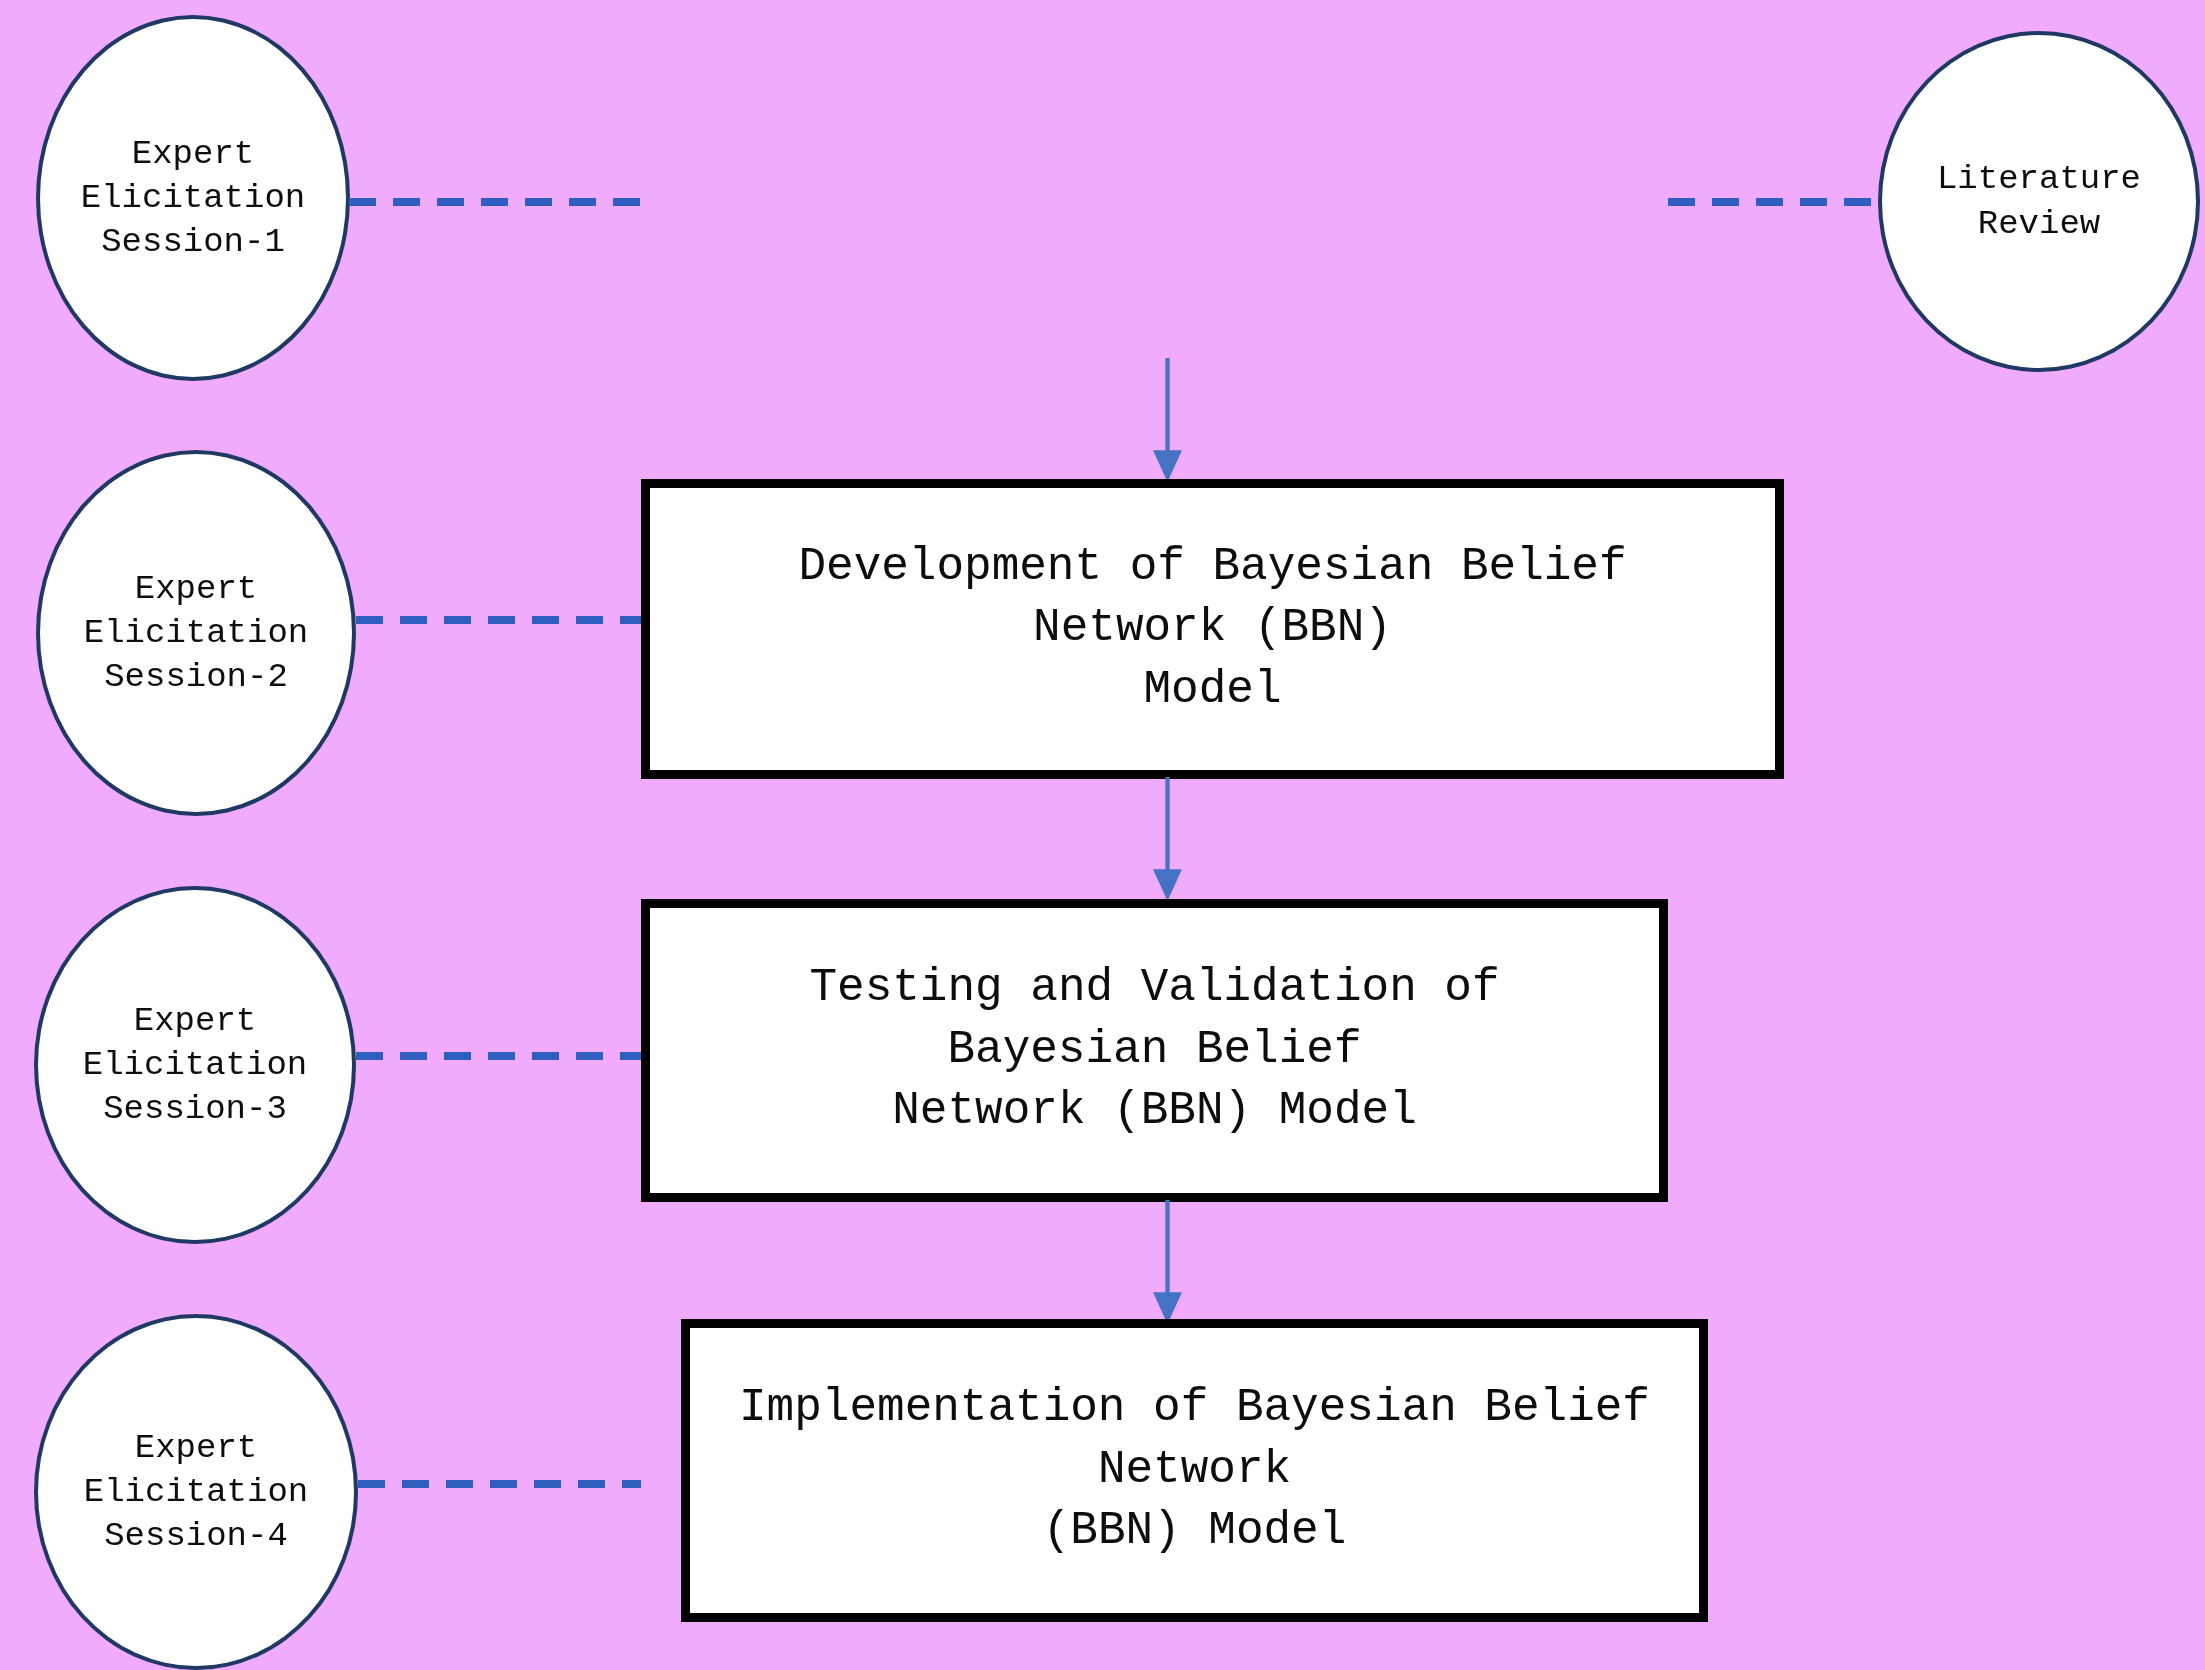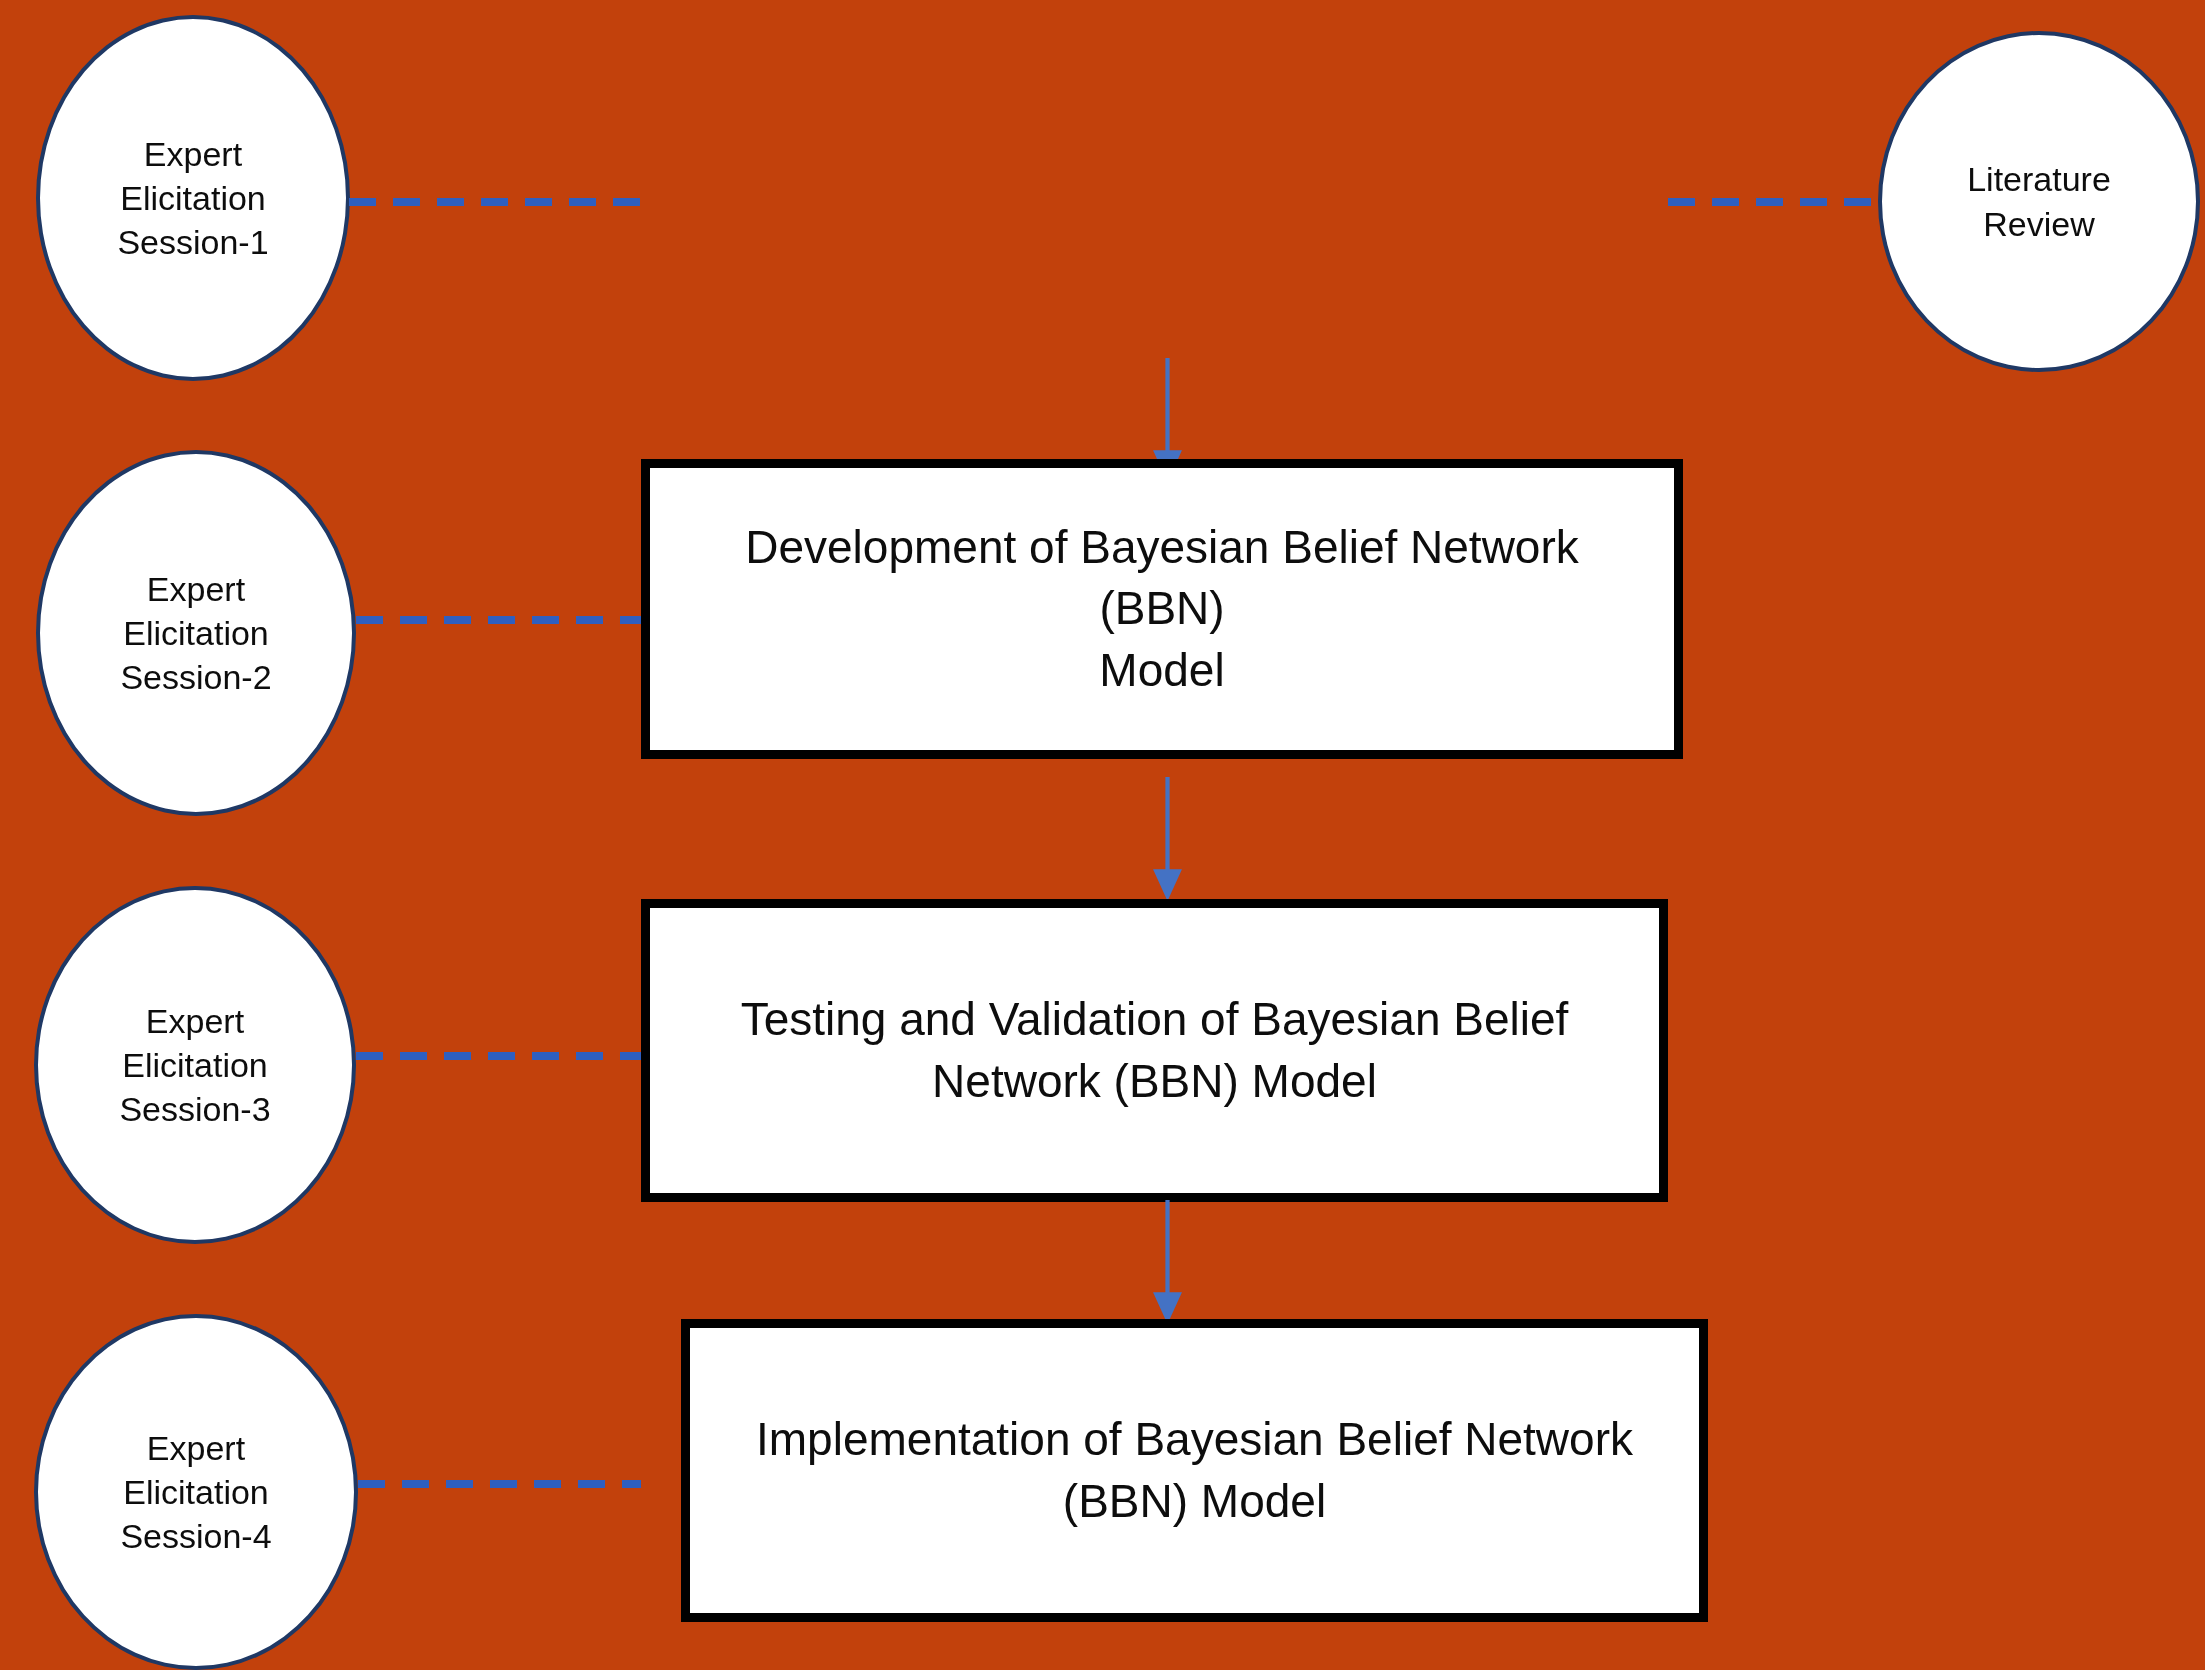--- a/index.html
+++ b/index.html
@@ -4,23 +4,23 @@
 <style>
   html, body {
     margin: 0;
     padding: 0;
     background: #ffffff;
   }
   #canvas {
     position: relative;
     width: 2205px;
     height: 1670px;
-    background: #c2410c;
+    background: #f0abfc;
     overflow: hidden;
-    font-family: Liberation Sans, sans-serif;
+    font-family: Liberation Mono, monospace;
   }
 
   
   .node-circle {
     position: absolute;
     box-sizing: border-box;
     border-radius: 50%;
     border: 4.3px solid #1F3864;
     background: #ffffff;
     display: flex;
@@ -102,21 +102,21 @@
   </div>
 
   <div class="node-circle" style="left:36px; top:450px; width:320px; height:366px;">
     <span class="circle-label">Expert
 Elicitation
 Session-2</span>
   </div>
 
   <div class="dash-link" style="left:356px; top:616px; width:285px;"></div>
 
-  <div class="process-box" style="left:641px; top:459px; width:1042px; height:300px;">
+  <div class="process-box" style="left:641px; top:479px; width:1143px; height:300px;">
     <span class="box-label">Development of Bayesian Belief Network (BBN)
 Model</span>
   </div>
 
   <div class="flow-arrow" style="left:1142px; top:777px; height:124px;">
     <svg viewBox="0 0 60 145" preserveAspectRatio="none">
       <line x1="30" y1="0" x2="30" y2="112" stroke="#4472C4" stroke-width="5"></line>
       <polygon points="13,108 47,108 30,145" fill="#4472C4"></polygon>
     </svg>
   </div>

